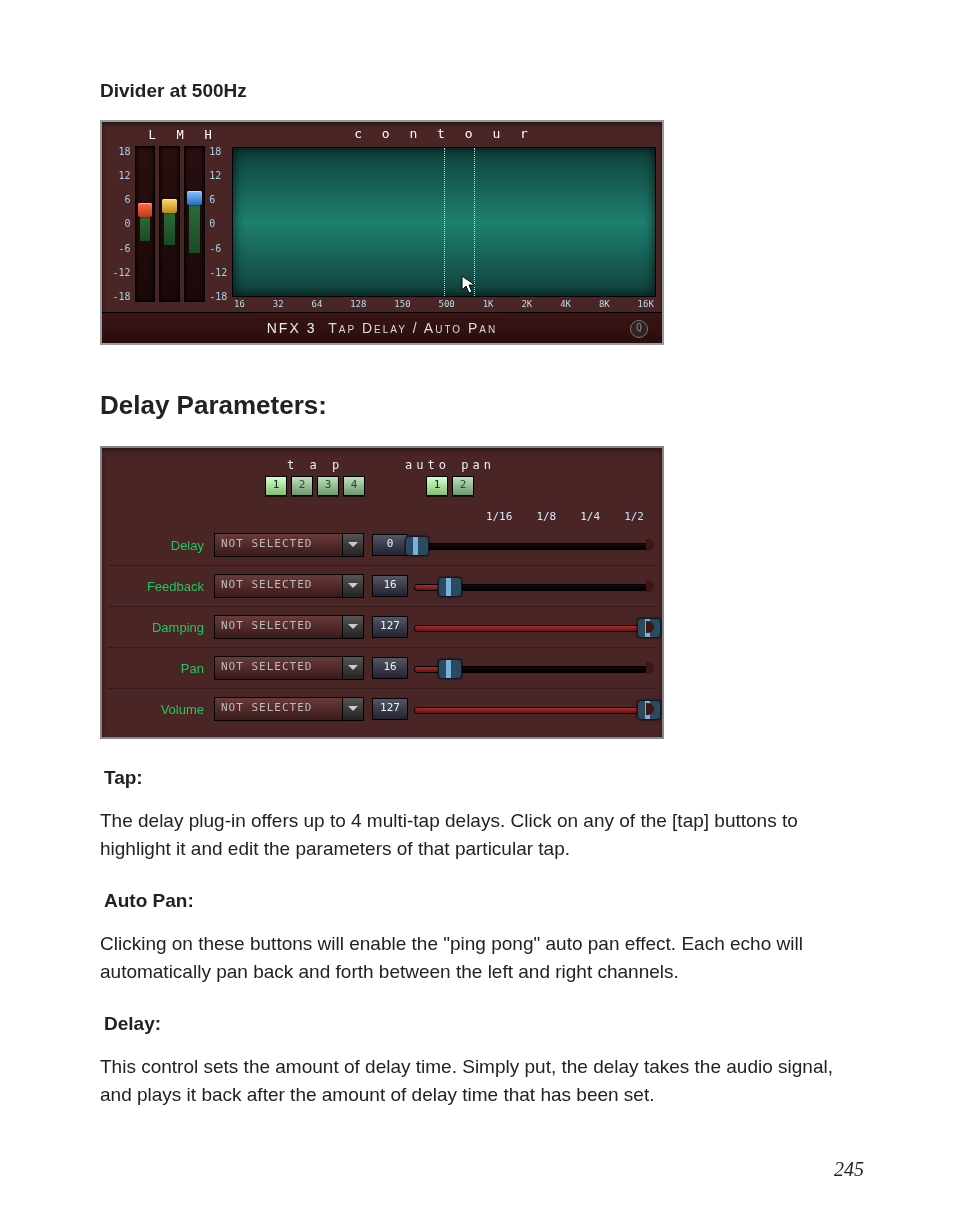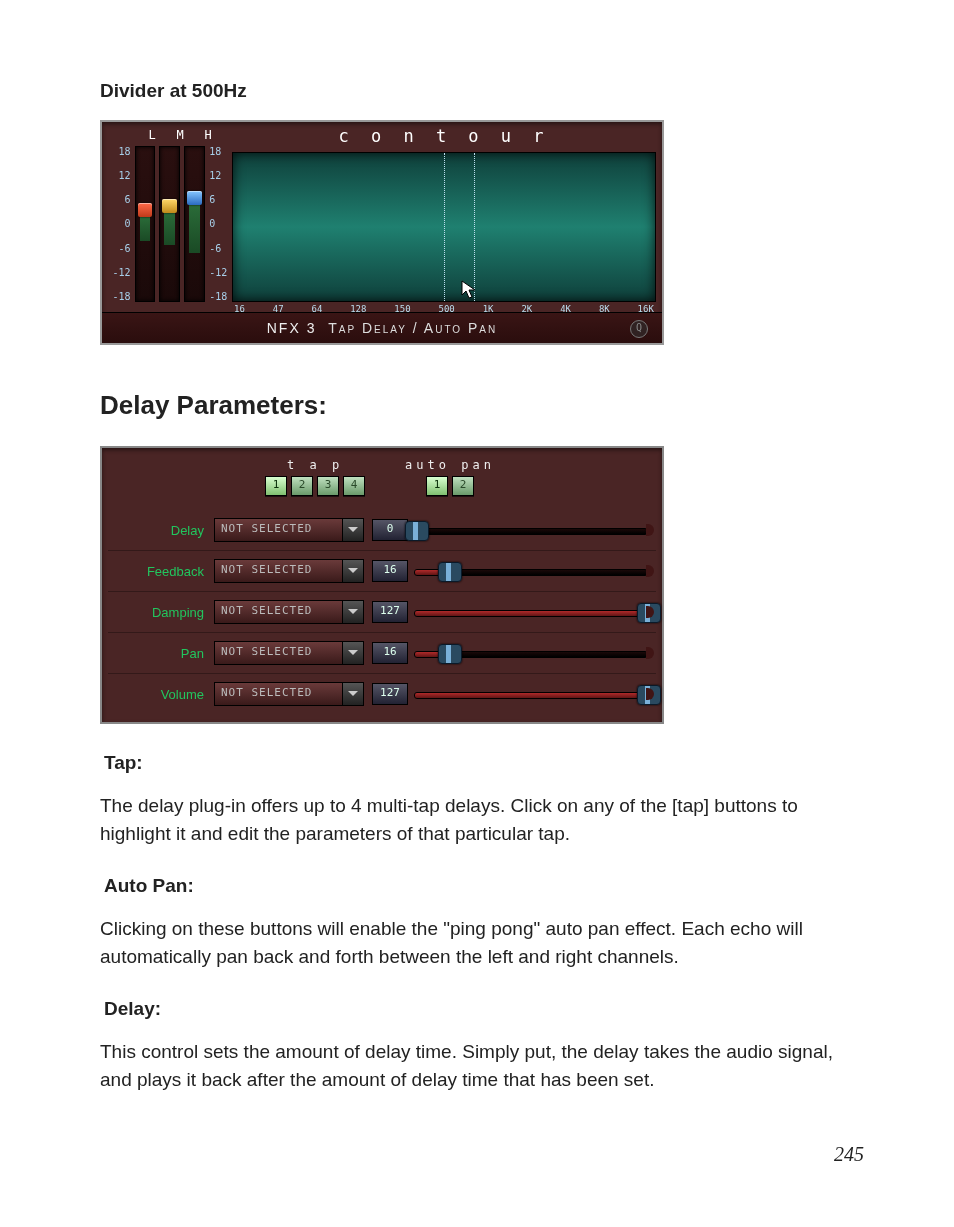--- a/index.html
+++ b/index.html
@@ -119,21 +119,21 @@
   .bar-H .bar-marker { background: linear-gradient(#86c6ff, #2a6ac0); top: 44px; }
   .bar-H .bar-fill { top: 58px; bottom: 48px; }
 
   .contour-col {
     flex: 1;
     padding: 4px 6px 0 0;
   }
 
   .contour-title {
     color: #fff;
-    font-size: 17px;
+    font-size: 13px;
     letter-spacing: 6px;
     text-align: center;
     margin: 0 0 6px 0;
     font-family: Consolas, monospace;
   }
 
   .contour-graph {
     height: 148px;
     background: linear-gradient(180deg, #0f403b 0%, #1f8070 50%, #0f403b 100%);
     border: 1px solid #000;
@@ -400,21 +400,21 @@
         <div class="divider-line" style="left:50%"></div>
         <div class="divider-line" style="left:57%"></div>
         <div class="cursor">
           <svg width="16" height="20" viewBox="0 0 16 20">
               <path d="M1 1 L1 15 L5 11 L8 18 L11 17 L8 10 L14 10 Z" fill="#fff" stroke="#000" stroke-width="1"></path>
             </svg>
         </div>
       </div>
       <div class="freq-axis">
         <span>16</span>
-        <span>47</span>
+        <span>32</span>
         <span>64</span>
         <span>128</span>
         <span>150</span>
         <span>500</span>
         <span>1K</span>
         <span>2K</span>
         <span>4K</span>
         <span>8K</span>
         <span>16K</span>
       </div>
@@ -443,20 +443,26 @@
     </div>
     <div class="tap-group">
       <div class="grp-label">auto pan</div>
       <div class="btn-row">
         <div class="tap-btn active">1</div>
         <div class="tap-btn">2</div>
       </div>
     </div>
   </div>
 
+  <div class="time-ruler">
+    <span>1/16</span>
+    <span>1/8</span>
+    <span>1/4</span>
+    <span class="last">1/2</span>
+  </div>
 
   <div class="param-rows" id="param-rows">
       <div class="param-row">
         <div class="param-label">Delay</div>
         <div class="param-select">
           <div class="sel-text">NOT SELECTED</div>
           <div class="sel-caret"></div>
         </div>
         <div class="param-value">0</div>
         <div class="param-slider">

